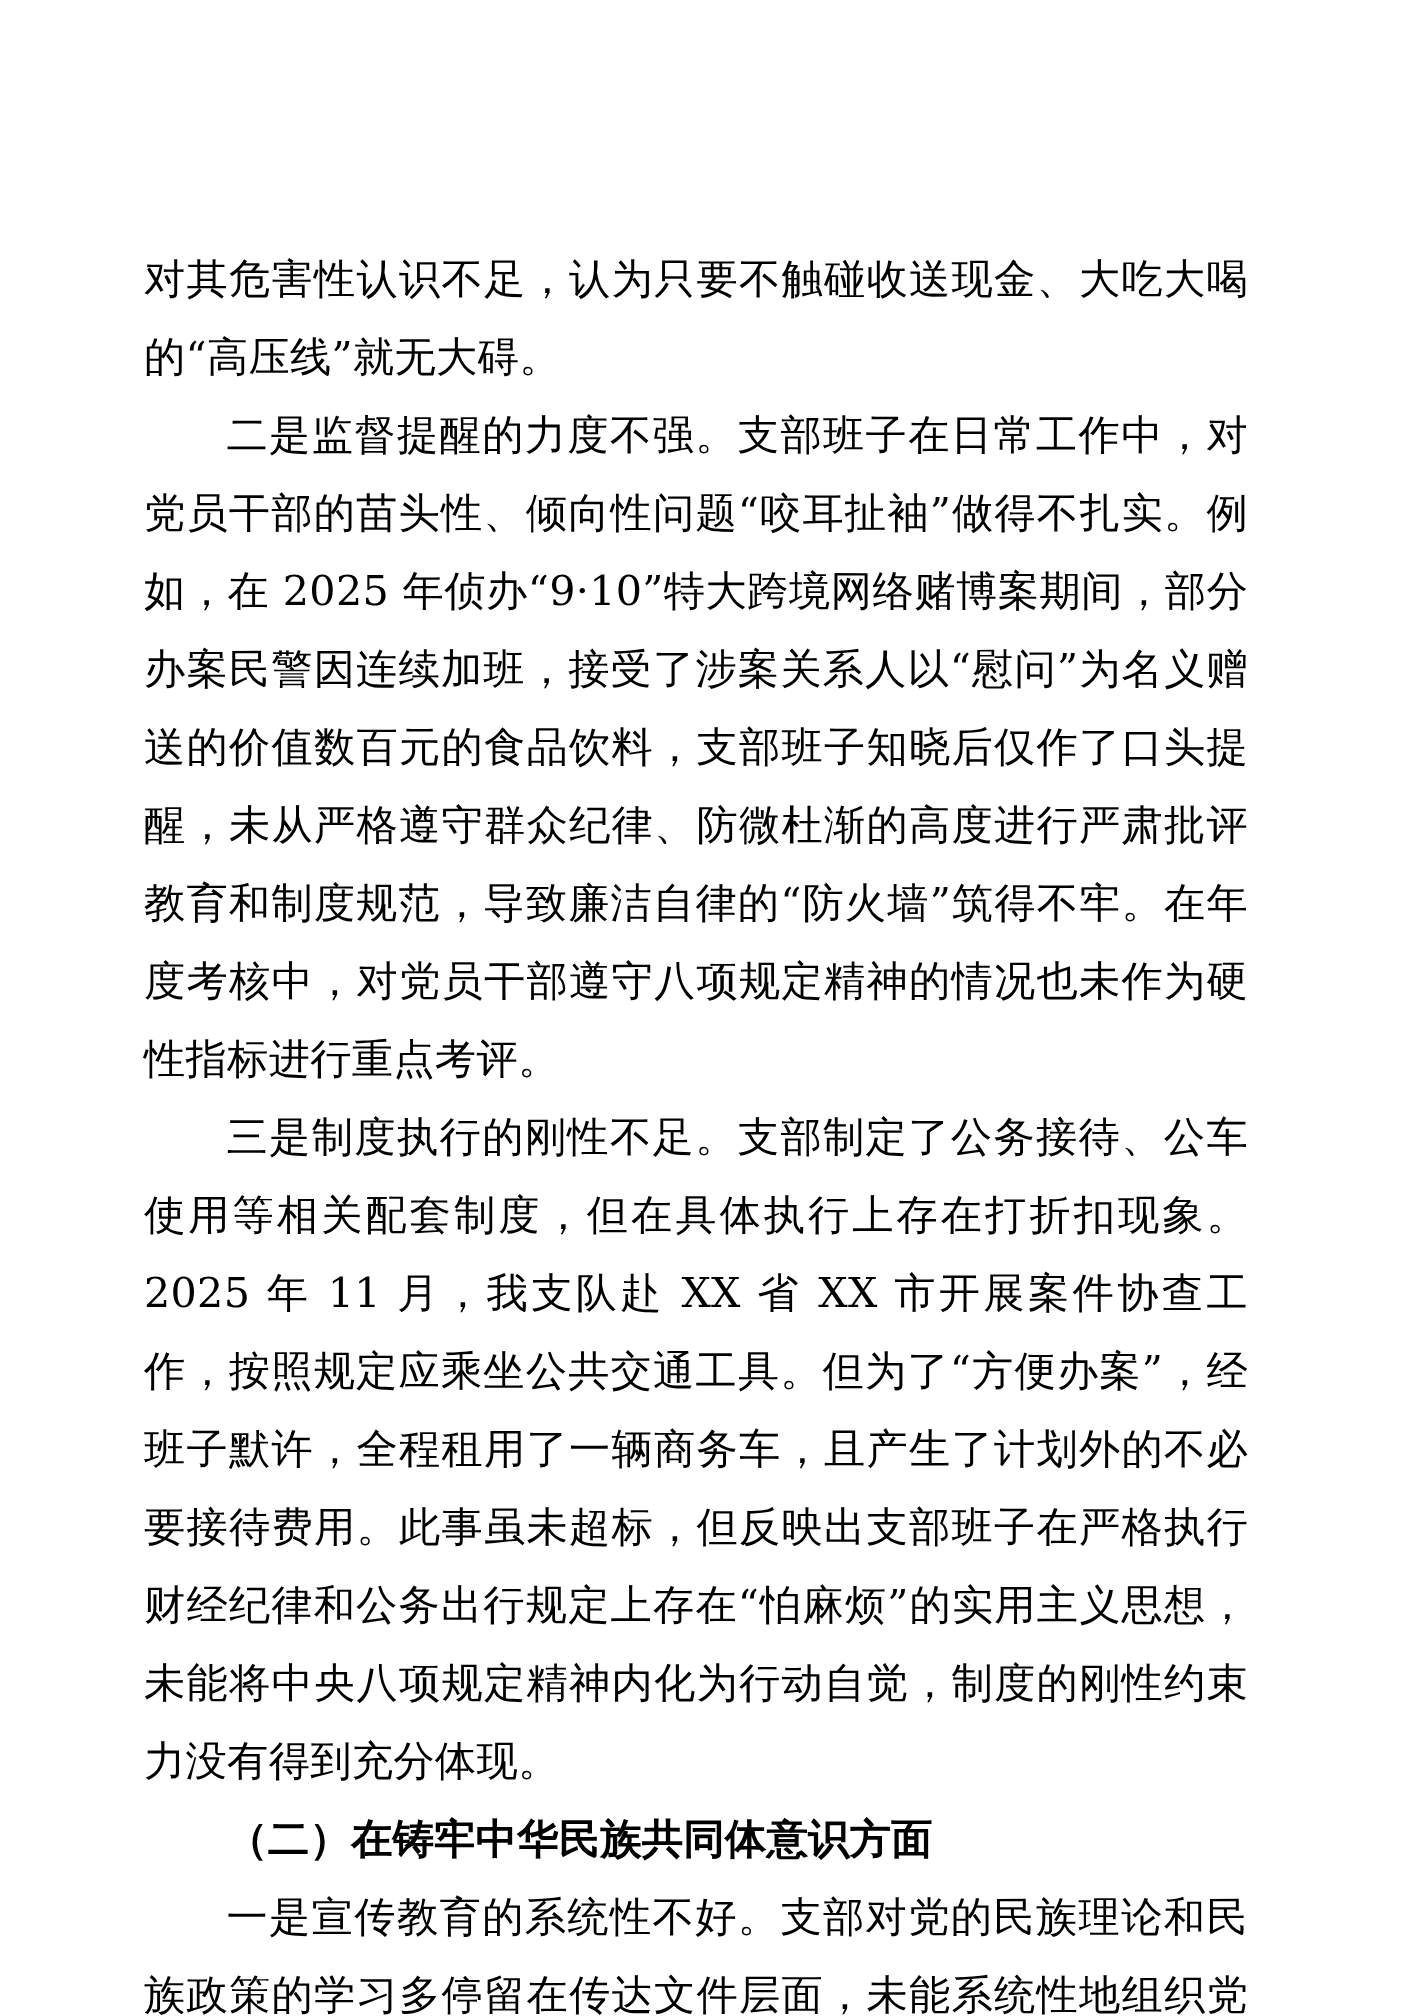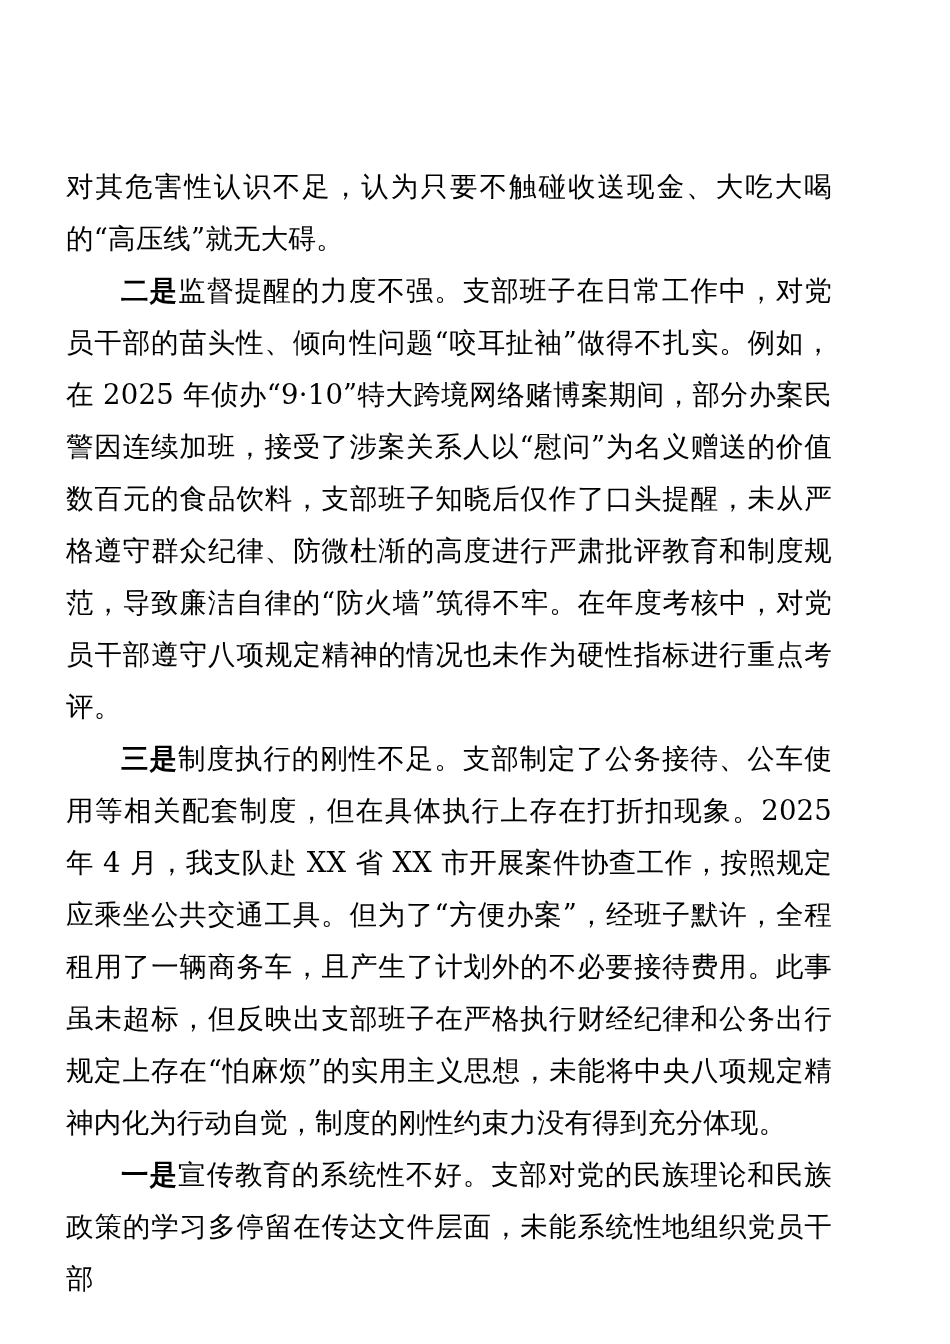--- a/index.html
+++ b/index.html
@@ -13,38 +13,38 @@
     font-family: "DejaVu Serif", "Liberation Serif", serif;
     color: #000000;
     overflow: hidden;
   }
   .page {
     position: relative;
     width: 950px;
     height: 1344px;
     background: #ffffff;
     box-sizing: border-box;
-    padding: 160px 118px 60px 66px;
+    padding: 160px 118px 60px 96px;
   }
   .doc-body {
     font-size: 27.5px;
     line-height: 52px;
     text-align: justify;
     text-justify: inter-ideograph;
     letter-spacing: 0.2px;
   }
   .para {
     margin: 0 0 0 0;
     text-indent: 0;
   }
   .para.indent {
     text-indent: 2em;
   }
   .lead {
-    font-weight: bold;
+    font-weight: normal;
   }
   .subhead {
     text-indent: 2em;
     font-weight: bold;
   }
 </style>
 </head>
 <body>
 
 <div class="page">
@@ -52,22 +52,25 @@
 
     <p class="para">
       <span>对其危害性认识不足，认为只要不触碰收送现金、大吃大喝的“高压线”就无大碍。</span>
     </p>
 
     <p class="para indent">
       <span class="lead">二是</span><span>监督提醒的力度不强。支部班子在日常工作中，对党员干部的苗头性、倾向性问题“咬耳扯袖”做得不扎实。例如，在 2025 年侦办“9·10”特大跨境网络赌博案期间，部分办案民警因连续加班，接受了涉案关系人以“慰问”为名义赠送的价值数百元的食品饮料，支部班子知晓后仅作了口头提醒，未从严格遵守群众纪律、防微杜渐的高度进行严肃批评教育和制度规范，导致廉洁自律的“防火墙”筑得不牢。在年度考核中，对党员干部遵守八项规定精神的情况也未作为硬性指标进行重点考评。</span>
     </p>
 
     <p class="para indent">
-      <span class="lead">三是</span><span>制度执行的刚性不足。支部制定了公务接待、公车使用等相关配套制度，但在具体执行上存在打折扣现象。2025 年 4 月，我支队赴 XX 省 XX 市开展案件协查工作，按照规定应乘坐公共交通工具。但为了“方便办案”，经班子默许，全程租用了一辆商务车，且产生了计划外的不必要接待费用。此事虽未超标，但反映出支部班子在严格执行财经纪律和公务出行规定上存在“怕麻烦”的实用主义思想，未能将中央八项规定精神内化为行动自觉，制度的刚性约束力没有得到充分体现。</span>
+      <span class="lead">三是</span><span>制度执行的刚性不足。支部制定了公务接待、公车使用等相关配套制度，但在具体执行上存在打折扣现象。2025 年 11 月，我支队赴 XX 省 XX 市开展案件协查工作，按照规定应乘坐公共交通工具。但为了“方便办案”，经班子默许，全程租用了一辆商务车，且产生了计划外的不必要接待费用。此事虽未超标，但反映出支部班子在严格执行财经纪律和公务出行规定上存在“怕麻烦”的实用主义思想，未能将中央八项规定精神内化为行动自觉，制度的刚性约束力没有得到充分体现。</span>
     </p>
 
+    <p class="para subhead">
+      <span>（二）在铸牢中华民族共同体意识方面</span>
+    </p>
 
     <p class="para indent">
       <span class="lead">一是</span><span>宣传教育的系统性不好。支部对党的民族理论和民族政策的学习多停留在传达文件层面，未能系统性地组织党员干部</span>
     </p>
 
   </div>
 </div>
 
 </body></html>

